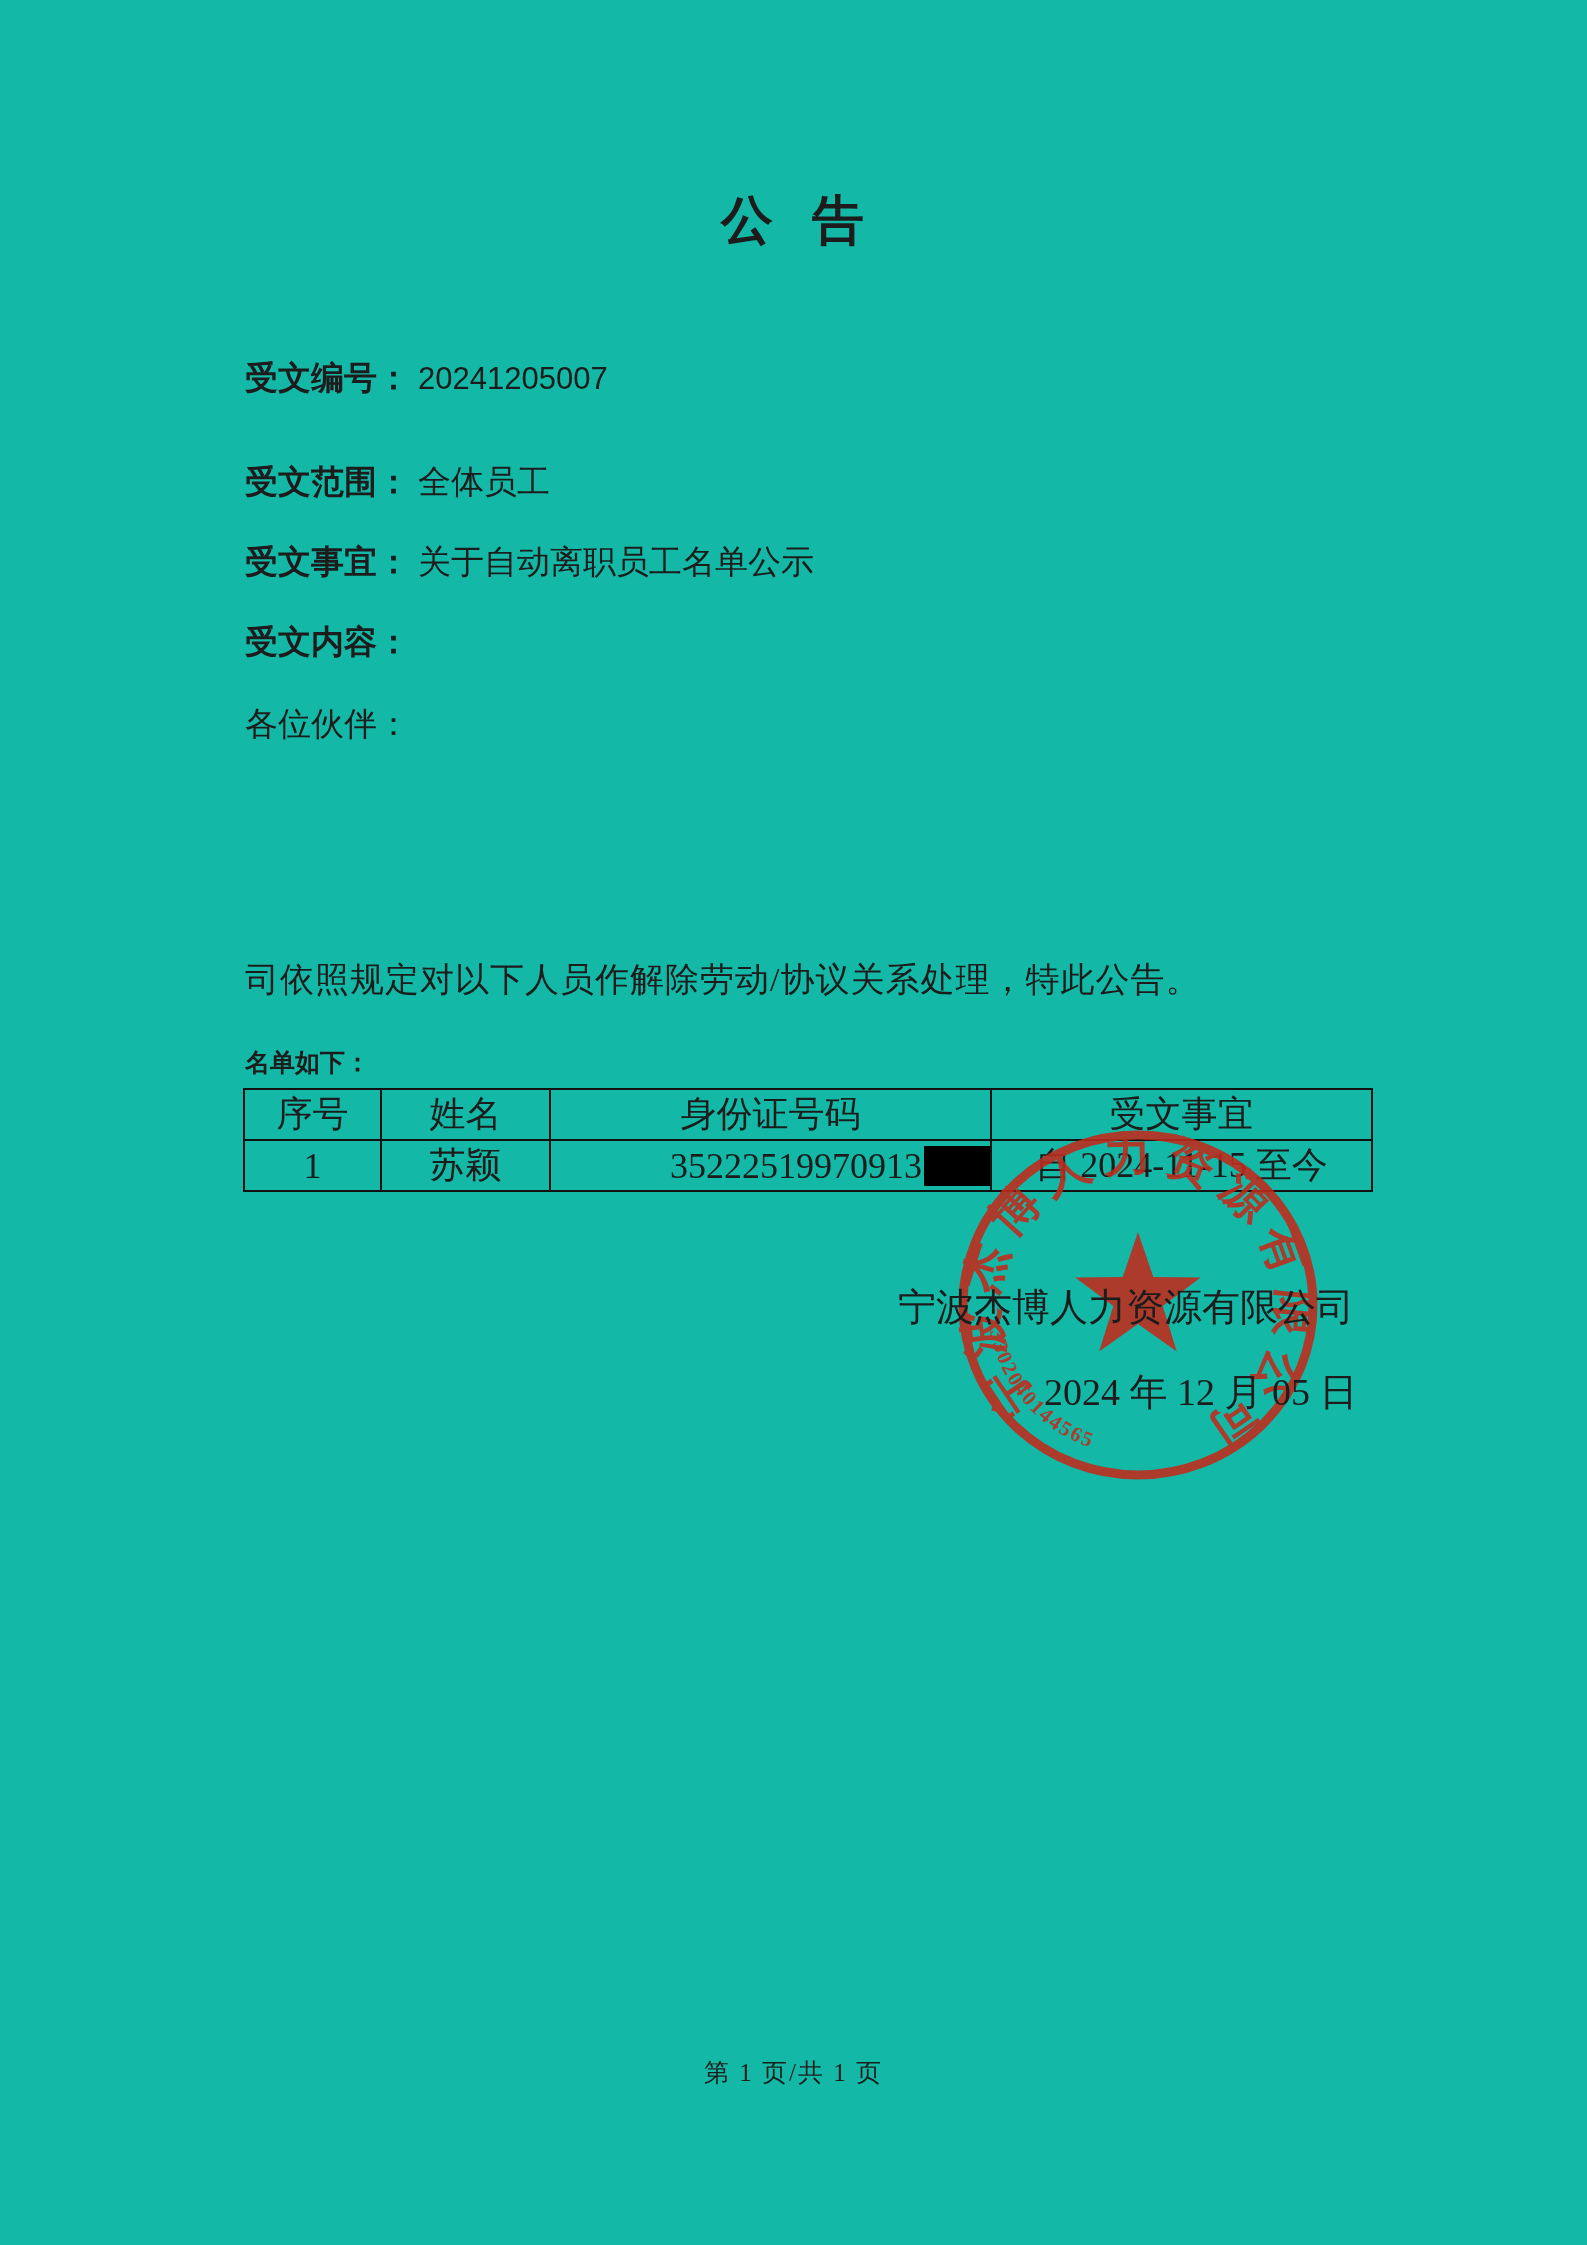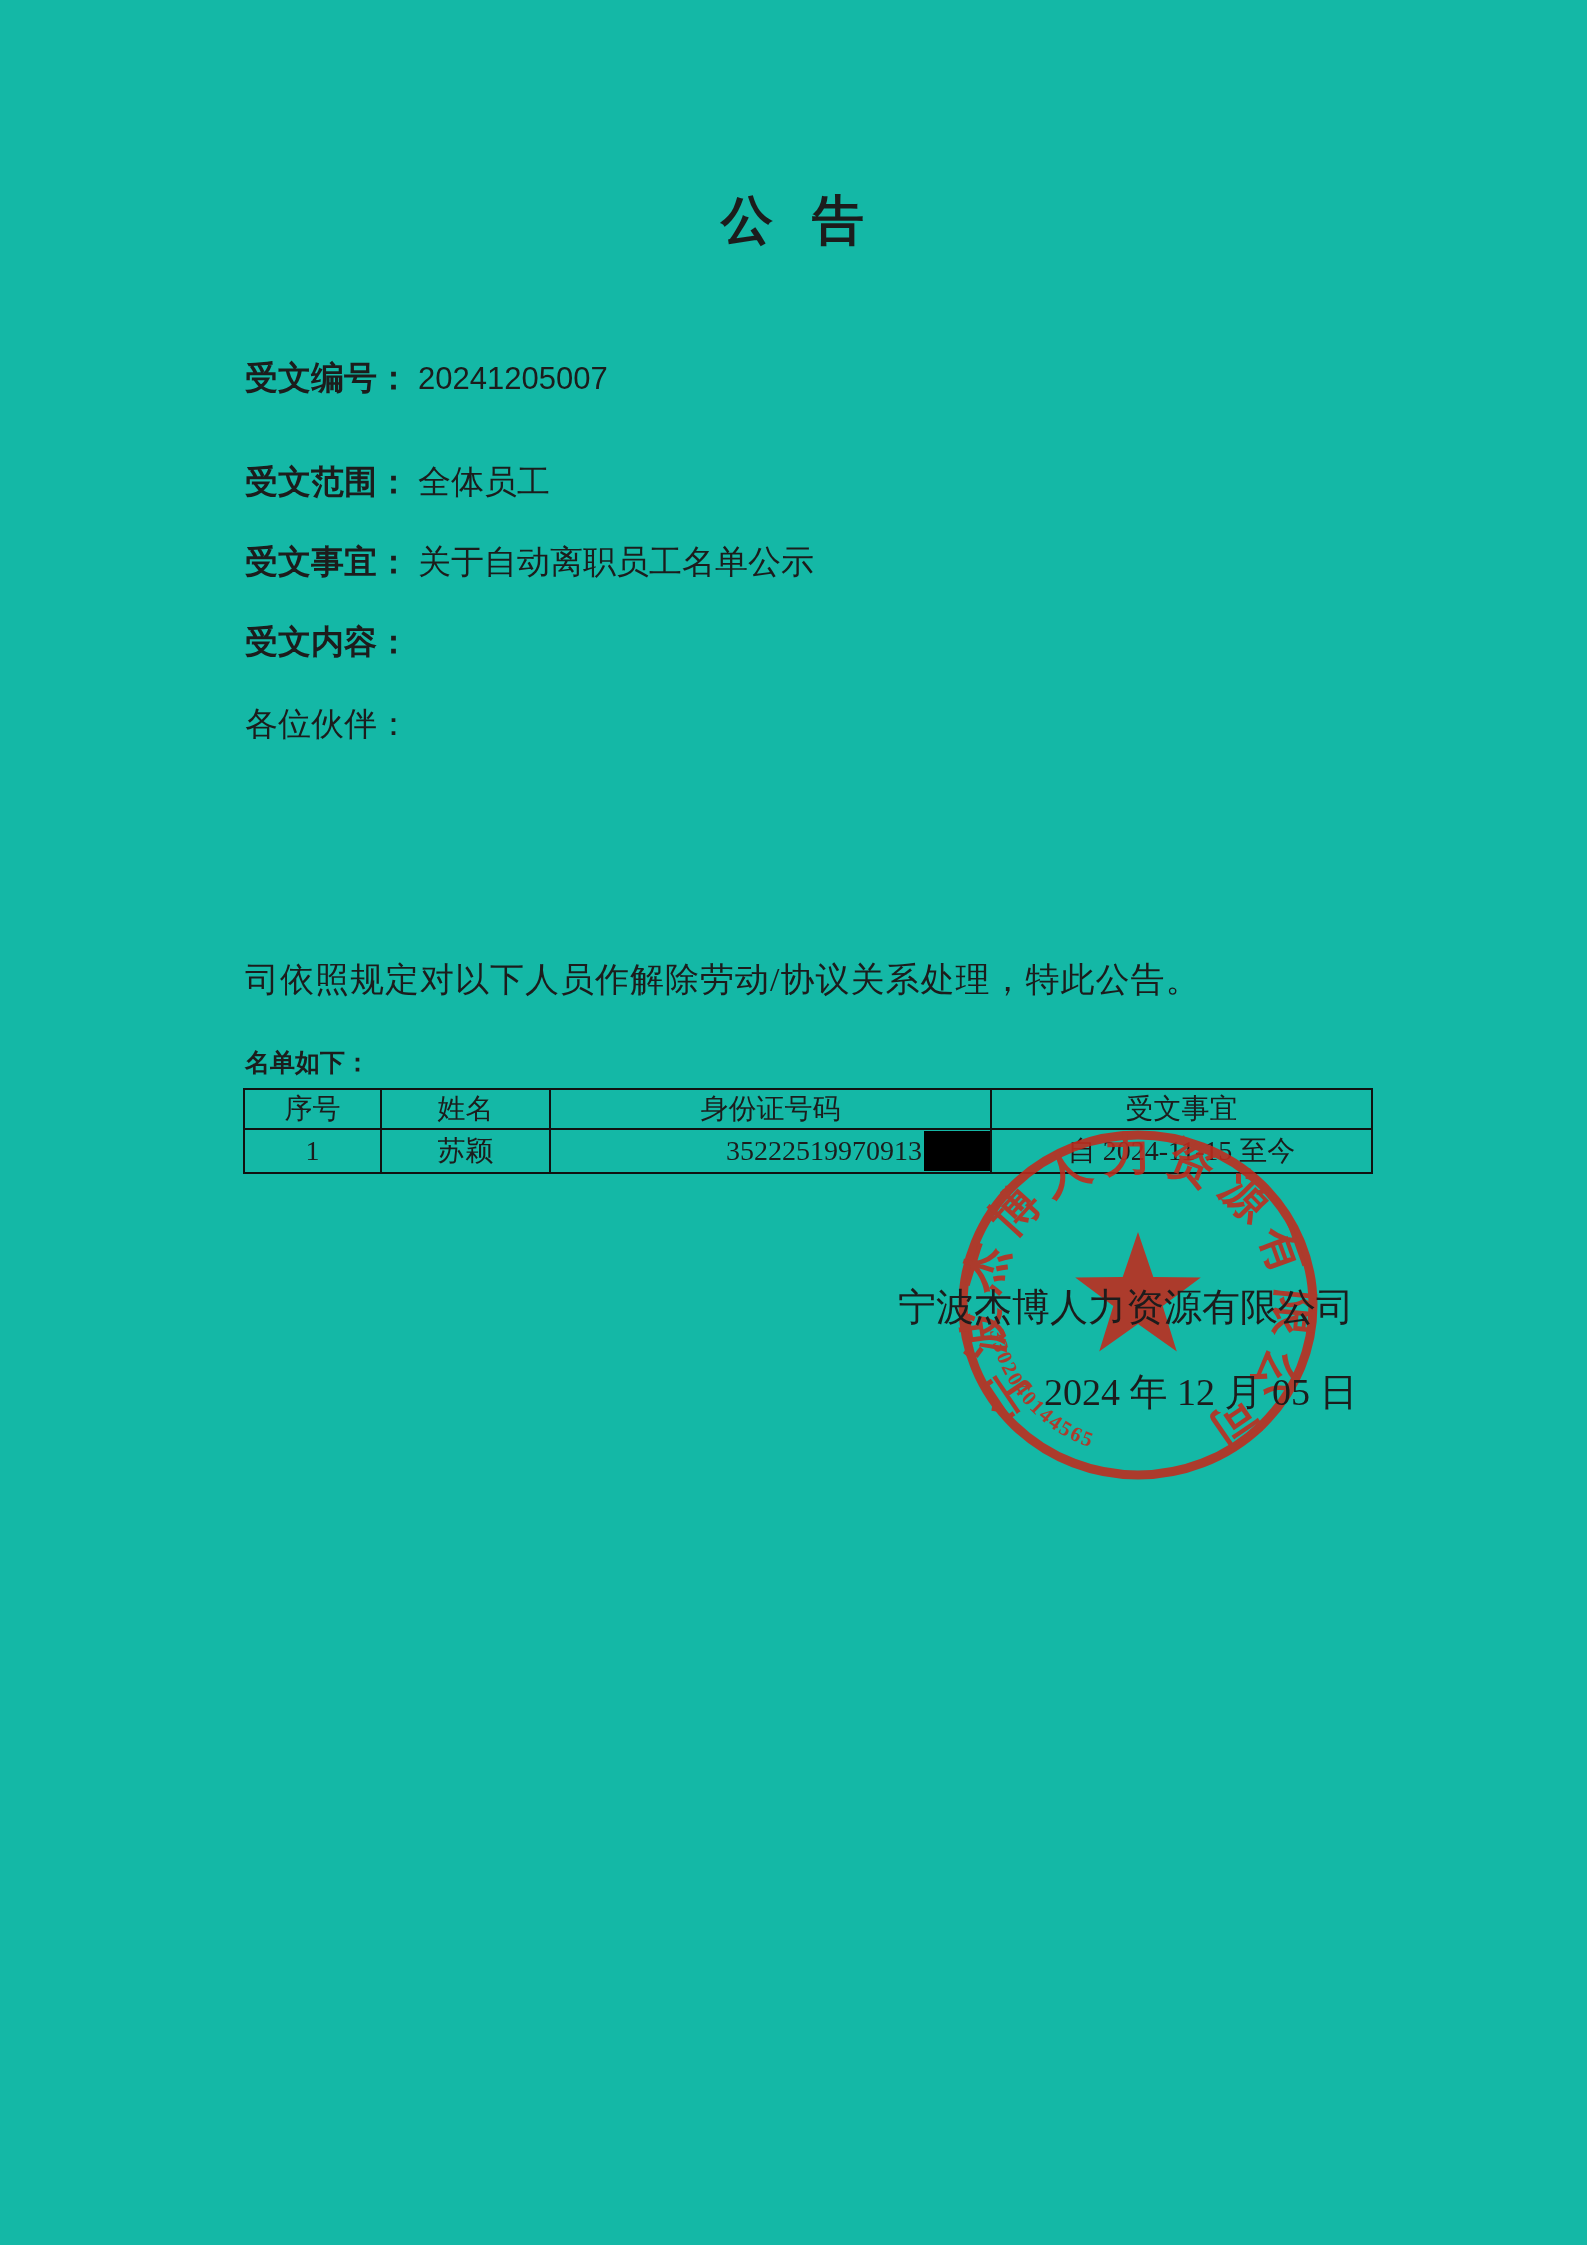--- a/index.html
+++ b/index.html
@@ -30,21 +30,21 @@
     font-size:34px;letter-spacing:1px;
     text-align:justify;
   }
   .para-fill{text-align-last:justify;}
   .indent{text-indent:68px;}
   .list-heading{left:245px;font-size:25px;font-weight:700;}
   table.roster{
     position:absolute;top:1088px;left:243px;
     width:1128px;
     border-collapse:collapse;table-layout:fixed;
-    font-size:28px;
+    font-size:36px;
   }
   table.roster th,table.roster td{
     border:2px solid #111;
     text-align:center;vertical-align:middle;
     font-weight:400;padding:0;
   }
   table.roster th{height:38px;}
   table.roster td{height:42px;}
   .id-cell-inner{display:flex;align-items:center;justify-content:flex-end;}
   .redaction{
@@ -130,14 +130,15 @@
       <textPath href="#ringPath" textLength="700" lengthAdjust="spacing">宁波杰博人力资源有限公司</textPath>
     </text>
     <text font-size="21" font-weight="600" fill="#c22a1c" letter-spacing="2">
       <textPath href="#serialPath">3302040144565</textPath>
     </text>
   </svg>
 
   <div class="abs company-name">宁波杰博人力资源有限公司</div>
   <div class="abs issue-date">2024 年 12 月 05 日</div>
 
+  <div class="abs footer">第 1 页/共 1 页</div>
 
 </div>
 
 </body></html>

